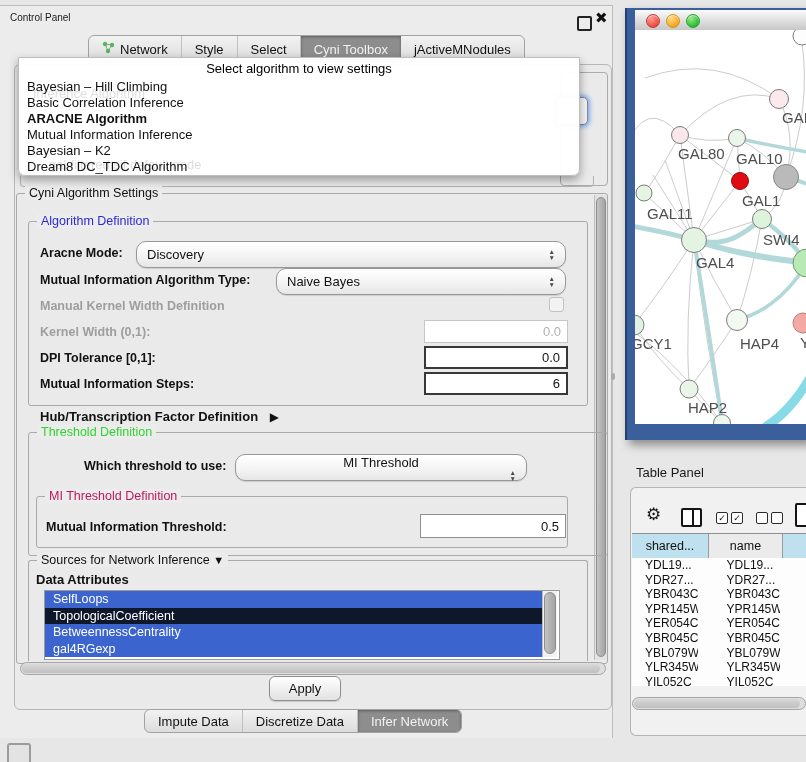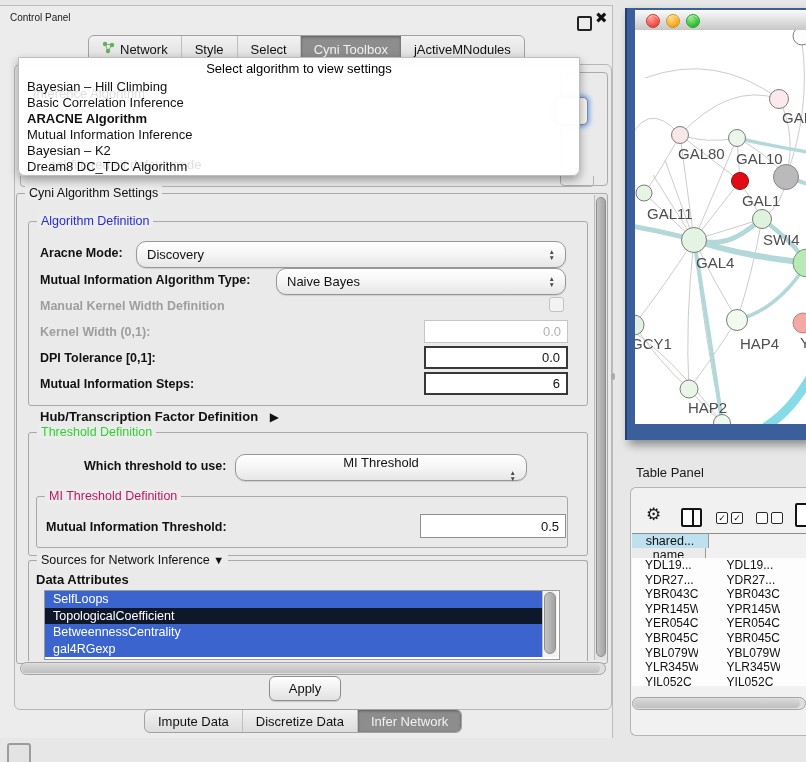--- a/index.html
+++ b/index.html
@@ -173,21 +173,21 @@
   <div class="abs flabel" style="left:40px;top:377px;">Mutual Information Steps:</div>
   <div class="abs tinput" style="left:424px;top:372px;width:144px;height:23px;">
     <span>6</span>
   </div>
 
   <div class="abs" style="left:40px;top:409px;font-size:13px;font-weight:bold;">
     <span>Hub/Transcription Factor Definition</span>
     <span style="margin-left:8px;font-size:12px;">▶</span>
   </div>
 
-  <div class="abs groupbox" style="left:28px;top:432px;width:558px;height:122px;">
+  <div class="abs groupbox" style="left:28px;top:432px;width:558px;height:122px;padding-left:20px;">
     <span class="group-label" style="color:#2fd32f;">Threshold Definition</span>
   </div>
   <div class="abs flabel" style="left:84px;top:459px;">Which threshold to use:</div>
   <div class="abs combo" style="left:235px;top:454px;width:270px;height:25px;flex-direction:column;">
     <span>MI Threshold</span>
     <span class="stepper">
         <span>▲</span>
         <span>▼</span>
       </span>
   </div>
@@ -344,21 +344,21 @@
   <div class="abs" style="left:716px;top:512px;display:flex;gap:3px;">
     <span class="cb">✓</span>
       <span class="cb">✓</span>
   </div>
   <div class="abs" style="left:756px;top:512px;display:flex;gap:3px;">
     <span class="cb"></span>
       <span class="cb"></span>
   </div>
   <div class="abs doc-icon" style="left:795px;top:503px;"></div>
 
-  <div class="abs tbl-header" style="left:632px;top:533px;width:174px;flex-direction:column;">
+  <div class="abs tbl-header" style="left:632px;top:533px;width:174px;">
     <div class="tbl-hcell" style="width:77px;background:#bfe0ee;">
       <span>shared...</span>
     </div>
     <div class="tbl-hcell" style="width:74px;background:#ebebeb;">
       <span>name</span>
     </div>
     <div class="tbl-hcell" style="flex:1;background:#bfe0ee;border-right:none;">
       <span></span>
     </div>
   </div>

